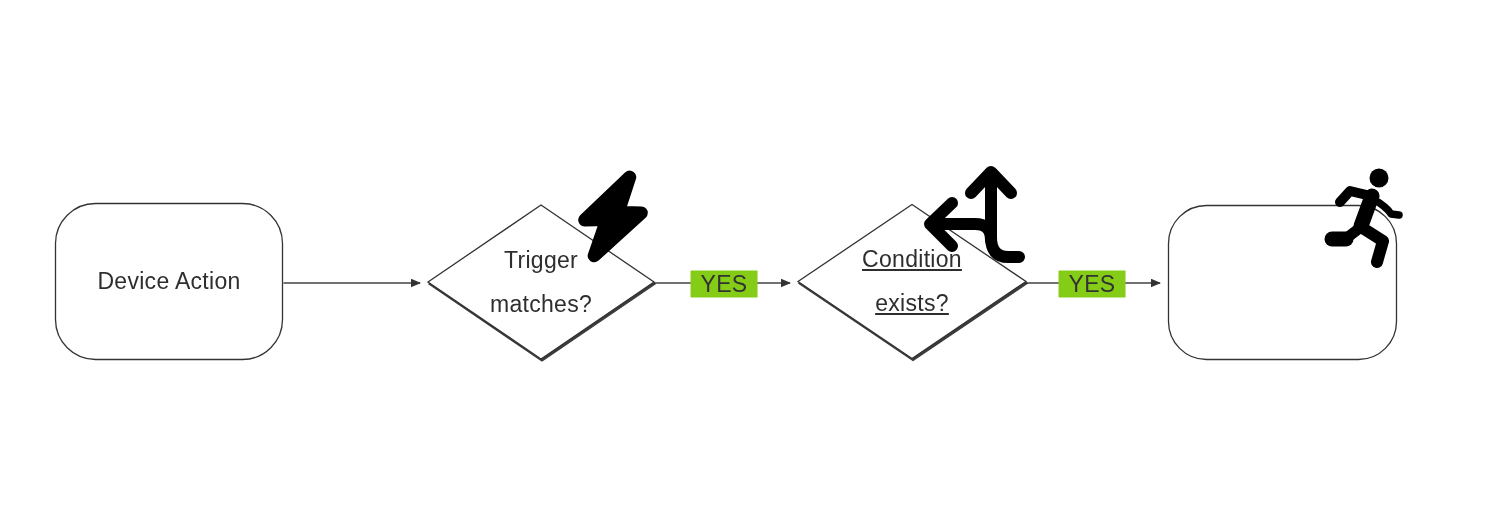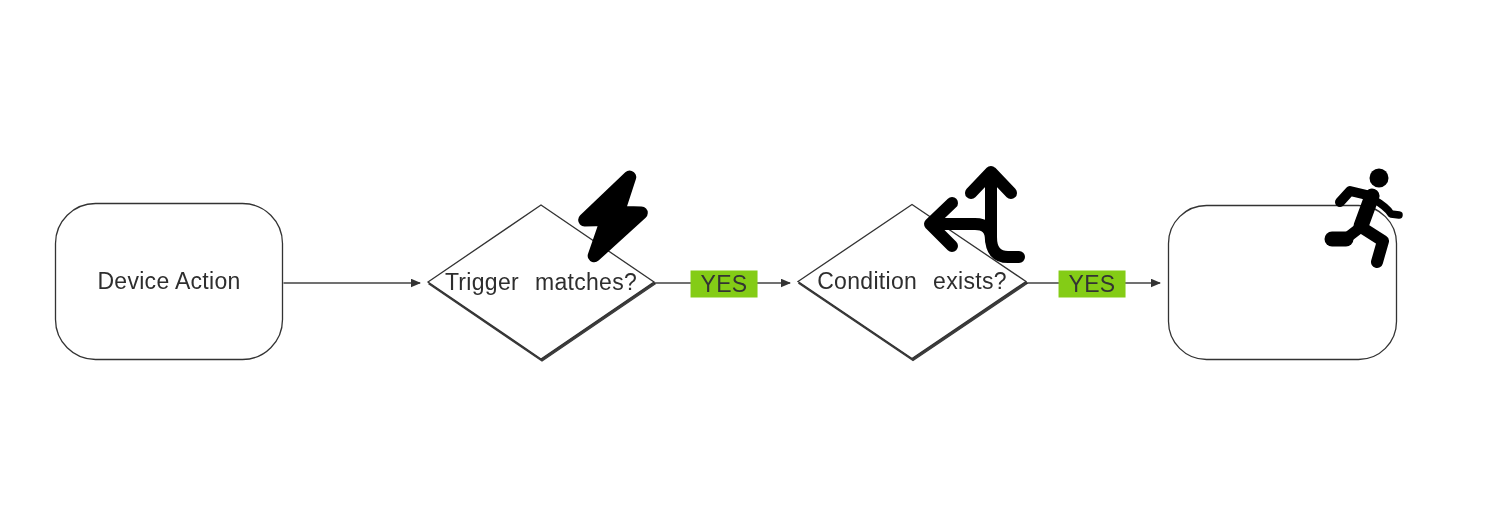--- a/index.html
+++ b/index.html
@@ -44,21 +44,21 @@
     color: #2e2e2e;
     font-size: 23px;
     letter-spacing: 0.3px;
     display: flex;
     align-items: center;
     justify-content: center;
     text-align: center;
     pointer-events: none;
   }
   .diamond-label {
-    flex-direction: row;
+    flex-direction: column;
     line-height: 28px;
     gap: 16px;
   }
   .edge-label {
     background: #84cc16;
     padding: 0 10px;
     transform: translate(-50%, -50%);
     color: #333333;
     white-space: nowrap;
   }
@@ -115,21 +115,21 @@
     </g>
   </svg>
 
   <div class="label" style="left:55px; top:203px; width:228px; height:157px;">Device Action</div>
 
   <div class="label diamond-label" style="left:428px; top:205px; width:226px; height:154px;">
     <span>Trigger</span>
     <span>matches?</span>
   </div>
 
-  <div class="label diamond-label" style="left:798px; top:204px; width:228px; height:154px;">
+  <div class="label diamond-label" style="left:798px; top:204px; width:228px; height:154px;text-decoration:underline;">
     <span>Condition</span>
     <span>exists?</span>
   </div>
 
 
   <div class="label edge-label" style="left:724px; top:284px;">YES</div>
 
   <div class="label edge-label" style="left:1092px; top:284px;">YES</div>
 
 </div>

